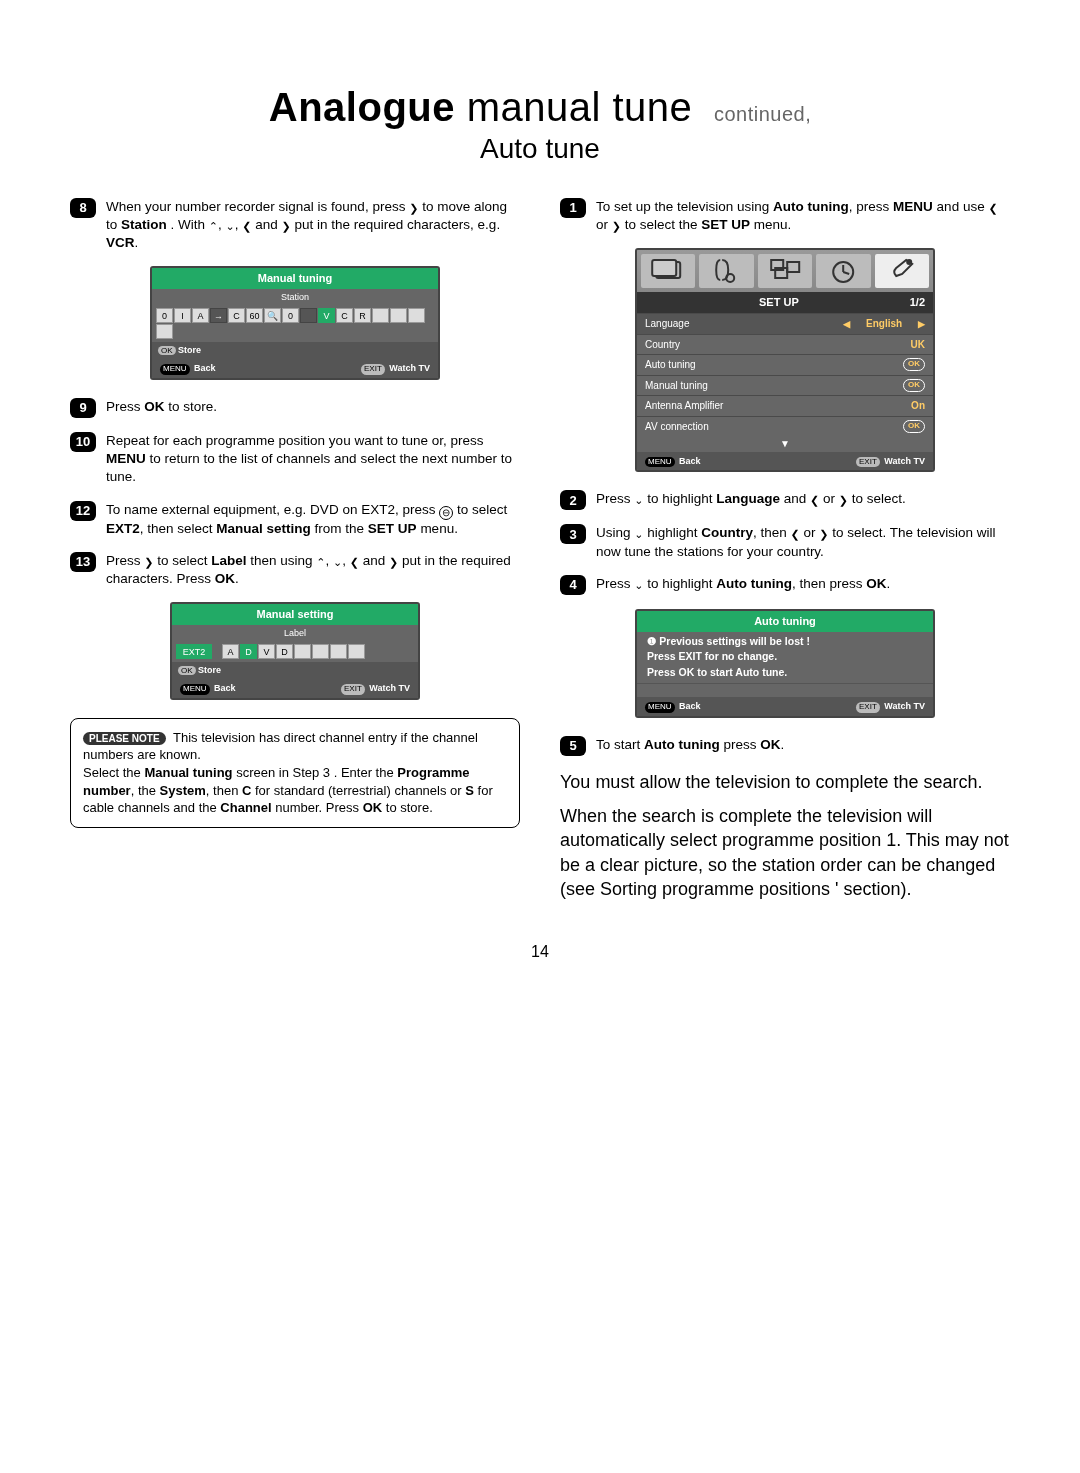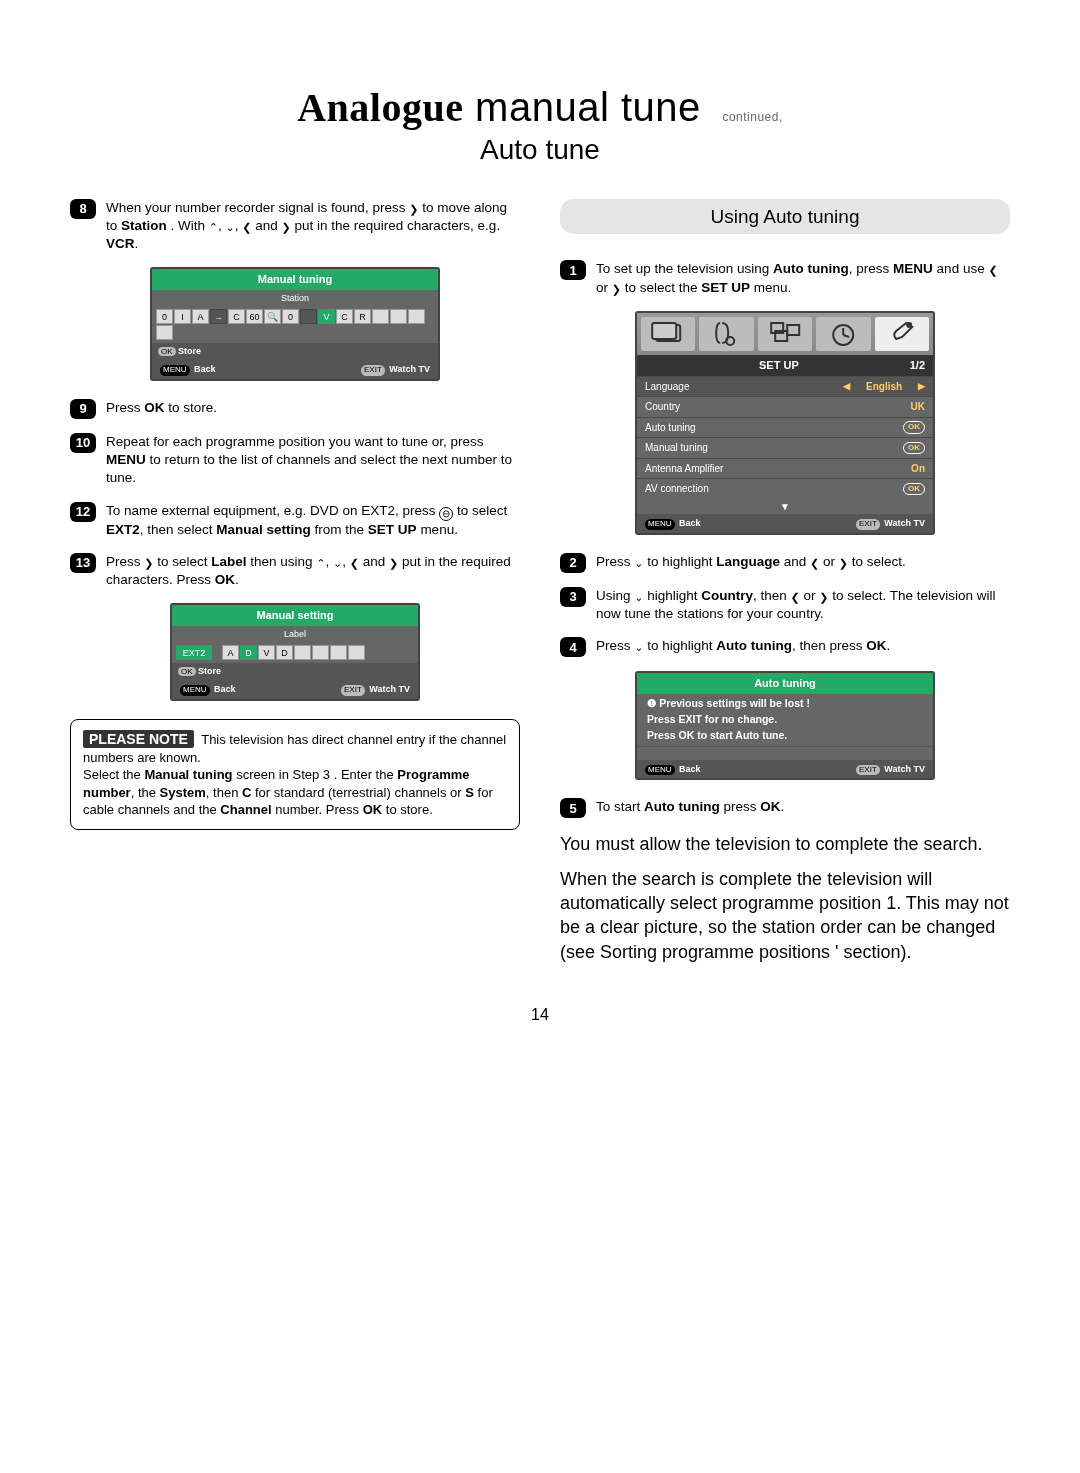--- a/index.html
+++ b/index.html
@@ -15,23 +15,23 @@
     width: 1080px;
     min-height: 1473px;
     margin: 0 auto;
     padding: 80px 70px 40px 70px;
     position: relative;
   }
   .title-block {
     text-align: center;
     margin-bottom: 30px;
   }
-  .title-line1 .bold { font-weight: 900; font-family: Liberation Serif, serif;}
+  .title-line1 .bold { font-weight: 900; font-family: Liberation Sans, sans-serif;}
   .title-line1 { font-size: 40px; letter-spacing: 0.5px; font-weight: 300;}
-  .title-line1 .cont { font-size: 12px; color: #666; margin-left: 10px; font-weight: 400;}
+  .title-line1 .cont { font-size: 20px; color: #666; margin-left: 10px; font-weight: 400;}
   .title-line2 { font-size: 28px; font-weight: 300; margin-top: -4px;}
   .columns { display: flex; gap: 40px; }
   .col { flex: 1; }
   .step { display: flex; gap: 10px; margin-bottom: 14px; }
   .step-num {
     flex: 0 0 26px; height: 20px;
     background: #000; color: #fff; border-radius: 6px;
     display: inline-flex; align-items: center; justify-content: center;
     font-weight: bold; font-size: 13px;
   }
@@ -53,21 +53,21 @@
   .osd-cell { width:17px;height:15px;background:#ddd;color:#000;display:inline-flex;align-items:center;justify-content:center;font-size:9px;border:1px solid #999;}
   .osd-cell.hl{background:#2a6;color:#fff;border-color:#2a6;}
   .osd-cell.dark{background:#555;color:#eee;border-color:#444;}
   .osd-footer{display:flex;justify-content:space-between;padding:3px 8px;background:#555;font-size:9px;}
   .osd-footer .k{background:#bbb;color:#000;padding:0 3px;border-radius:7px;font-size:8px;display:inline-block;margin-right:2px;}
   .osd-footer .kd{background:#000;color:#fff;padding:0 3px;border-radius:7px;font-size:8px;display:inline-block;margin-right:2px;}
 
   .note-box {
     border:1px solid #000; border-radius:8px; padding:10px 12px; font-size:13px; margin-top:8px;
   }
-  .note-badge{background:#333;color:#fff;font-variant:small-caps;font-weight:bold;padding:1px 6px;border-radius:2px;margin-right:4px;font-size:14px;}
+  .note-badge{background:#333;color:#fff;font-variant:small-caps;font-weight:bold;padding:1px 6px;border-radius:8px;margin-right:4px;font-size:10px;}
 
   .section-header{
     background:#e5e5e5;border-radius:14px;padding:5px 0;text-align:center;font-size:19px;
     margin:0 0 26px 0;
   }
 
   .setup-header-row{display:flex;justify-content:space-between;background:#333;color:#fff;padding:3px 8px;font-size:11px;font-weight:bold;}
   .setup-item{display:flex;justify-content:space-between;align-items:center;padding:3px 8px;background:#666;color:#fff;border-top:1px solid #4a4a4a;font-size:10px;}
   .setup-item .val{color:#ffcc66;font-size:10px;font-weight:bold;display:flex;align-items:center;gap:4px;}
   .ok-pill{border:1px solid #fff;border-radius:8px;padding:0 4px;font-size:8px;}
@@ -198,21 +198,20 @@
 
       <div class="note-box">
         <span class="note-badge">PLEASE NOTE</span>
         <span>This television has direct channel entry if the channel numbers are known.</span><br>
         <span>Select the </span><b>Manual tuning</b><span> screen in Step 3 . Enter the </span>
         <b>Programme number</b><span>, the </span><b>System</b><span>, then </span><b>C</b><span> for standard (terrestrial) channels or </span><b>S</b><span> for cable channels and the </span><b>Channel</b><span> number. Press </span><b>OK</b><span> to store.</span>
       </div>
     </div>
 
     <div class="col">
-      <div class="section-header">Using Auto tuning</div>
 
       <div class="step">
         <div class="step-num">1</div>
         <div class="step-body">
           <span>To set up the television using </span><b>Auto tuning</b><span>, press </span><b>MENU</b><span> and use </span><span class="arrow">❮</span><span> or </span><span class="arrow">❯</span><span> to select the </span><b>SET UP</b><span> menu.</span>
         </div>
       </div>
 
       <div class="osd osd-wide">
         <div class="osd-iconbar">

